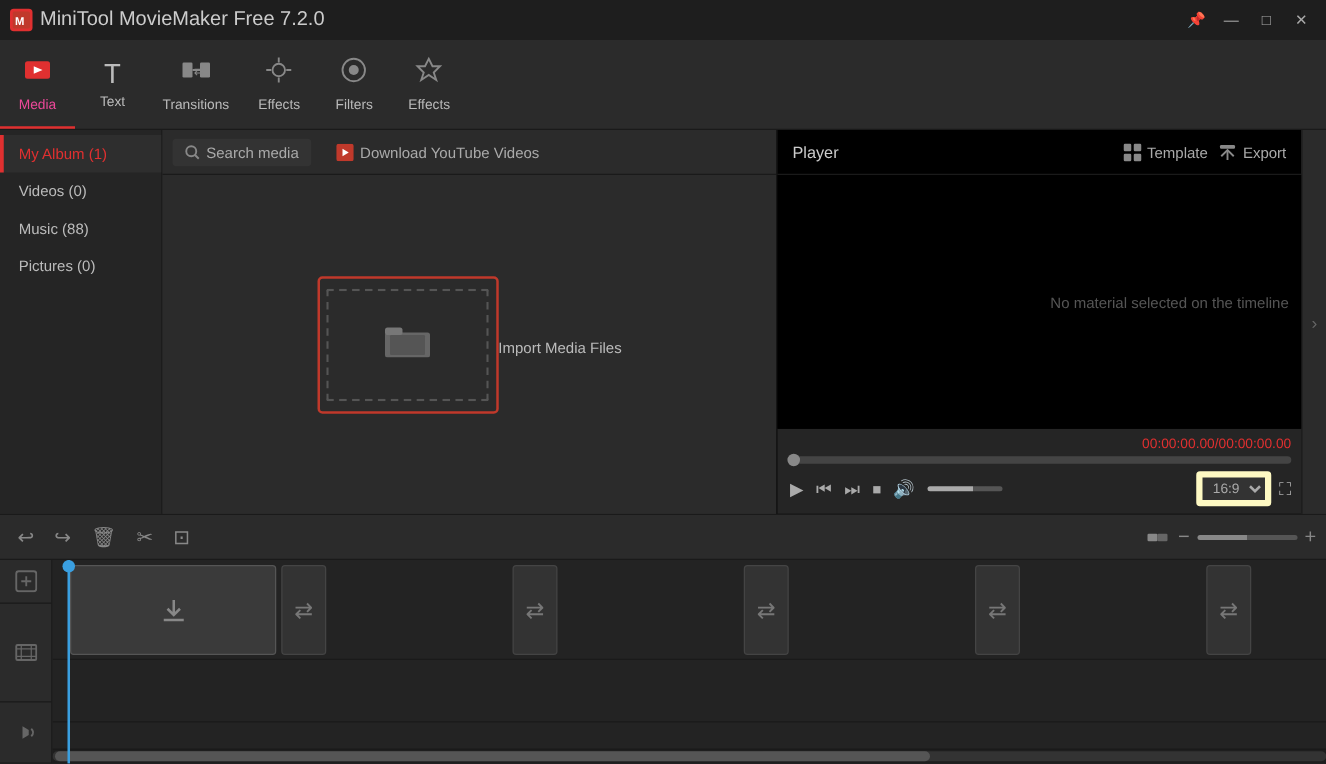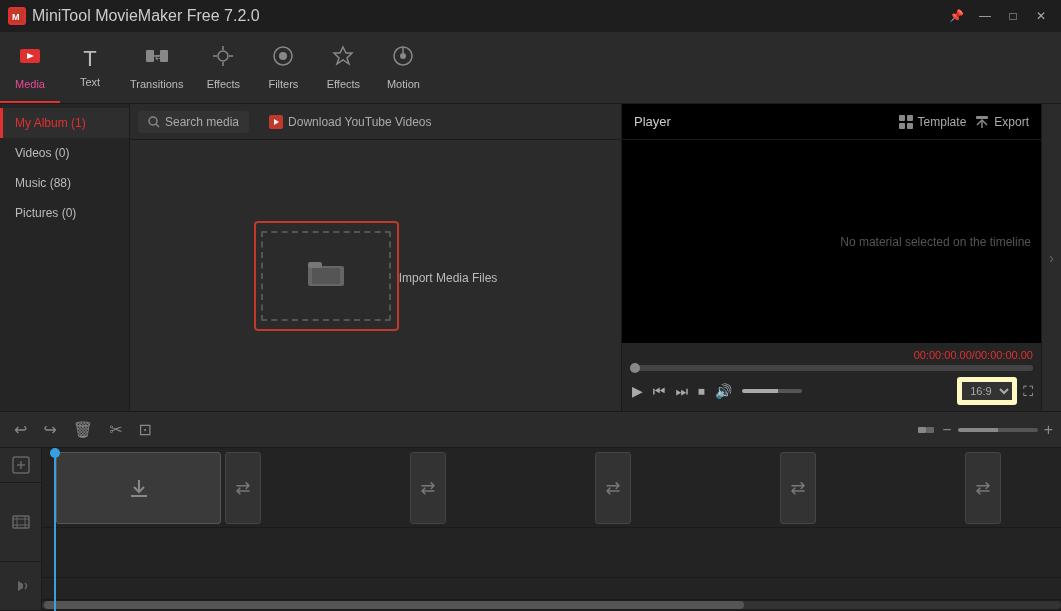--- a/index.html
+++ b/index.html
@@ -428,30 +428,20 @@
     </span>
     <span class="t-label">Filters</span>
   </div>
   <div class="toolbar-item">
     <span class="t-icon">
       <svg width="24" height="24" viewBox="0 0 24 24">
         <polygon points="12,3 15,9 21,9 16,14 18,20 12,16 6,20 8,14 3,9 9,9" fill="none" stroke="#888" stroke-width="1.5"></polygon>
       </svg>
     </span>
     <span class="t-label">Effects</span>
-  </div>
-  <div class="toolbar-item">
-    <span class="t-icon">
-      <svg width="24" height="24" viewBox="0 0 24 24">
-        <circle cx="12" cy="12" r="9" fill="none" stroke="#888" stroke-width="1.5"></circle>
-        <circle cx="12" cy="12" r="3" fill="#888"></circle>
-        <line x1="12" y1="3" x2="12" y2="9" stroke="#888" stroke-width="1.5"></line>
-      </svg>
-    </span>
-    <span class="t-label">Motion</span>
   </div>
 </div>
 
 <div id="main">
 
   <div id="sidebar">
     <div class="sidebar-item active">My Album (1)</div>
     <div class="sidebar-item">Videos (0)</div>
     <div class="sidebar-item">Music (88)</div>
     <div class="sidebar-item">Pictures (0)</div>

